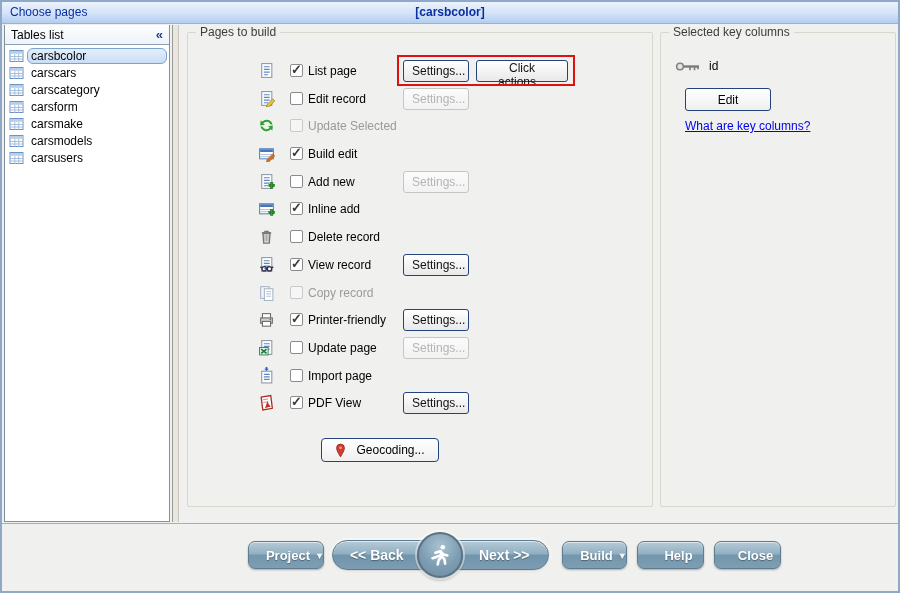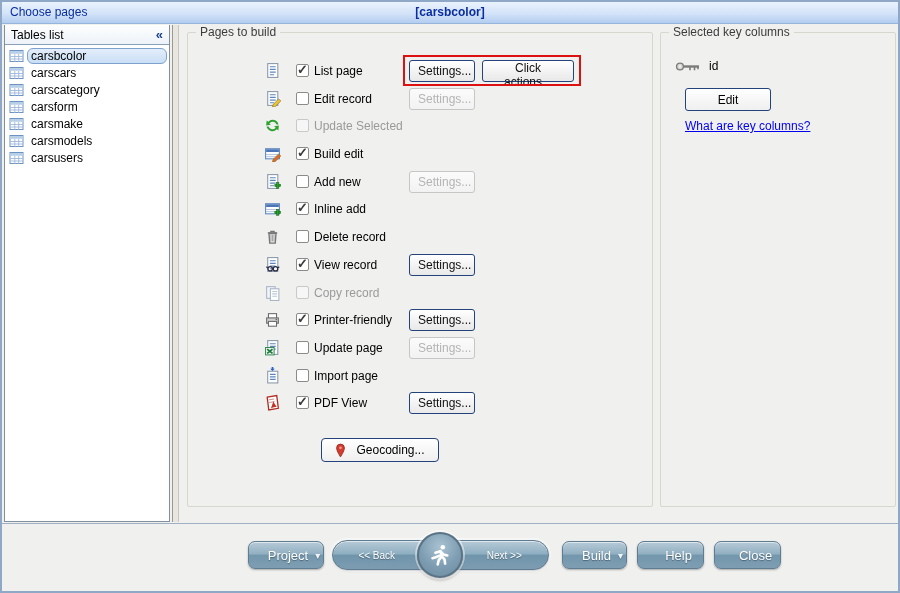--- a/index.html
+++ b/index.html
@@ -64,21 +64,21 @@
     position:absolute; border:1px solid #d7d7cd; border-radius:2px;padding-left:20px;
   }
   .groupbox .gb-label{
     position:absolute; top:-8px; left:8px; background:#f0f0ef; padding:0 4px;
     color:#3c3c3c;
   }
   .gb-main{ left:185px; top:30px; width:466px; height:475px; }
   .gb-key { left:658px; top:30px; width:236px; height:475px; }
 
   
-  .rows{ position:absolute; left:6px; top:24px; right:0; }
+  .rows{ position:absolute; left:0; top:24px; right:0; }
   .prow{ position:relative; height:27.7px; }
   .prow .picon{ position:absolute; left:70px; top:5px; width:17px; height:17px; }
   .prow .cb{
     position:absolute; left:102px; top:7px; width:13px; height:13px;
     background:#fff; border:1px solid #8b8b8b; border-radius:2px;
   }
   .prow .cb.checked::after{
     content:"\2713"; position:absolute; left:0px; top:-3px;
     font-size:13px; font-weight:bold; color:#3c3c3c;
   }
@@ -127,41 +127,41 @@
   }
 
   
   .footer{
     position:absolute; left:0; right:0; top:521px; height:68px;
     background:#f0f0ef; border-top:1px solid #9fb0c6;
   }
   .steel{
     position:absolute; height:28px; border:1px solid #5f7d92; border-radius:7px;
     background:linear-gradient(#b7cad7 0%, #92b0c2 45%, #7397ad 52%, #7e9db2 100%);
-    color:#fff; font-weight:normal; font-size:13px;
+    color:#fff; font-weight:bold; font-size:13px;
     text-shadow:0 1px 1px rgba(0,0,0,.35);
     box-shadow:inset 0 1px 0 rgba(255,255,255,.55), 0 1px 2px rgba(0,0,0,.3);
     display:flex; align-items:center; justify-content:center; gap:5px; cursor:pointer;padding-left:16px;
   }
   .steel .caret{ font-size:10px; margin-left:2px; opacity:.9; }
   .btn-project{ left:246px; top:17px; width:76px; }
   .btn-build{ left:560px; top:17px; width:65px; }
   .btn-help{ left:635px; top:17px; width:67px; }
   .btn-close{ left:712px; top:17px; width:67px; }
 
   .pill{
     position:absolute; left:330px; top:16px; width:217px; height:30px;
     border:1px solid #5f7d92; border-radius:15px;
     background:linear-gradient(#b7cad7 0%, #8fafc2 45%, #7095ab 52%, #7d9cb2 100%);
     box-shadow:inset 0 1px 0 rgba(255,255,255,.55), 0 0 0 2px rgba(255,255,255,.45), 0 1px 2px rgba(0,0,0,.3);
     display:flex;
   }
   .pill .half{
     flex:1; display:flex; align-items:center; justify-content:center;
-    color:#fff; font-weight:normal; font-size:10px;
+    color:#fff; font-weight:bold; font-size:14px;
     text-shadow:0 1px 1px rgba(0,0,0,.35); cursor:pointer;
   }
   .pill .half.back{ padding-right:20px; }
   .pill .half.next{ padding-left:20px; }
   .runner-circle{
     position:absolute; left:415px; top:8px; width:46px; height:46px;
     border-radius:50%; border:2px solid #5a7486;
     background:radial-gradient(circle at 50% 30%, #a9c2d1 0%, #7e9db2 55%, #6b8ba0 100%);
     box-shadow:0 0 0 2px rgba(255,255,255,.5), 0 2px 3px rgba(0,0,0,.35);
     display:flex; align-items:center; justify-content:center; cursor:pointer; z-index:2;

